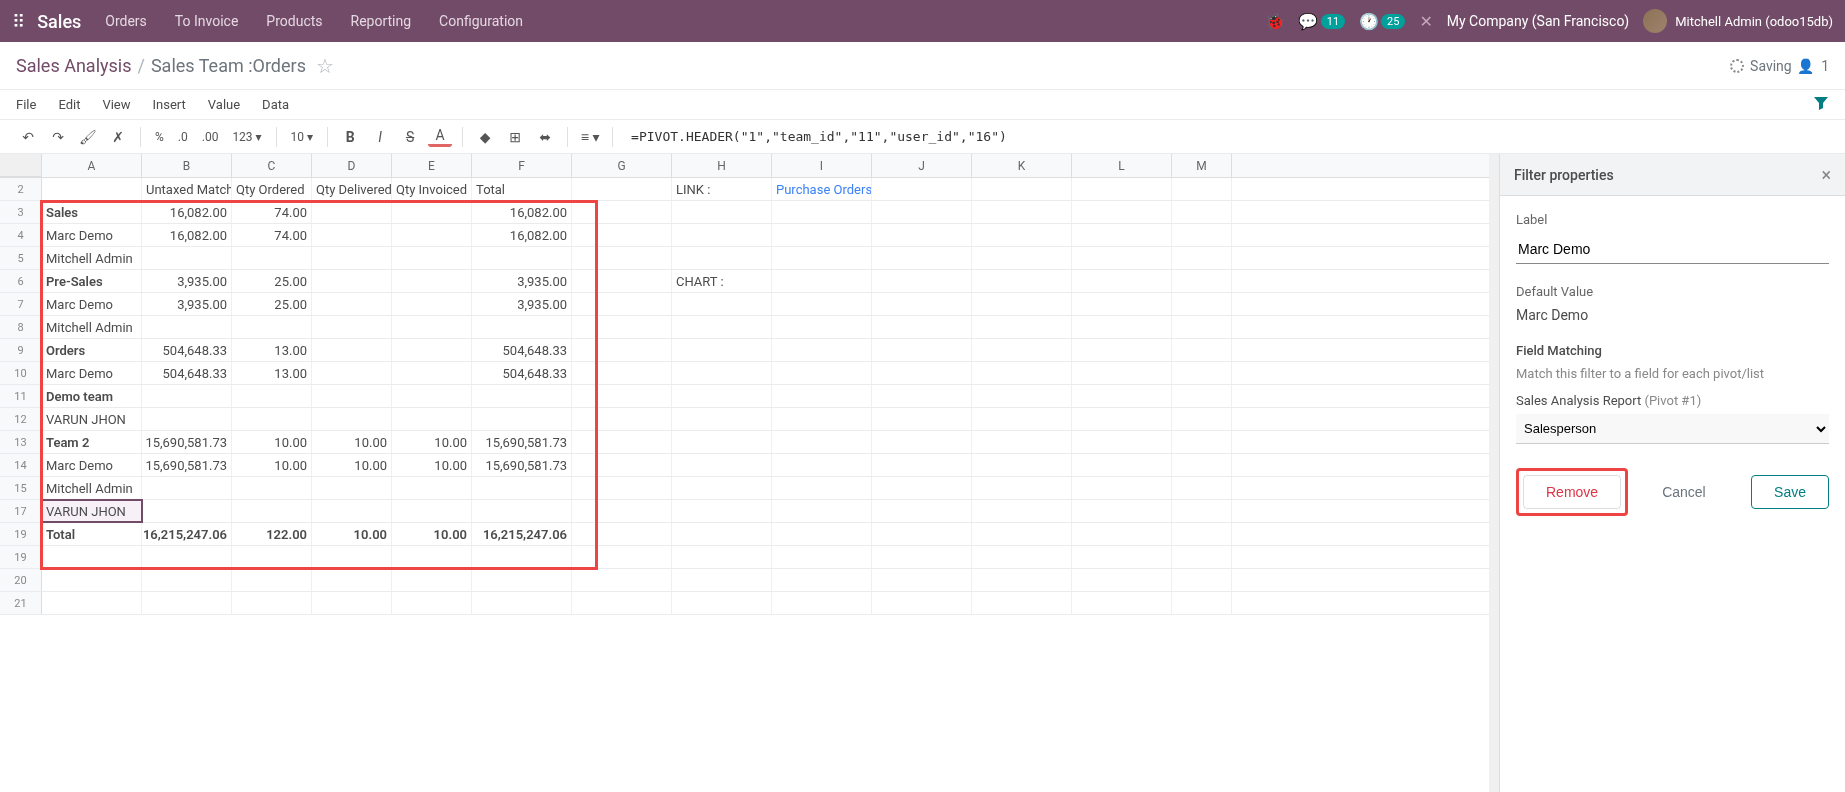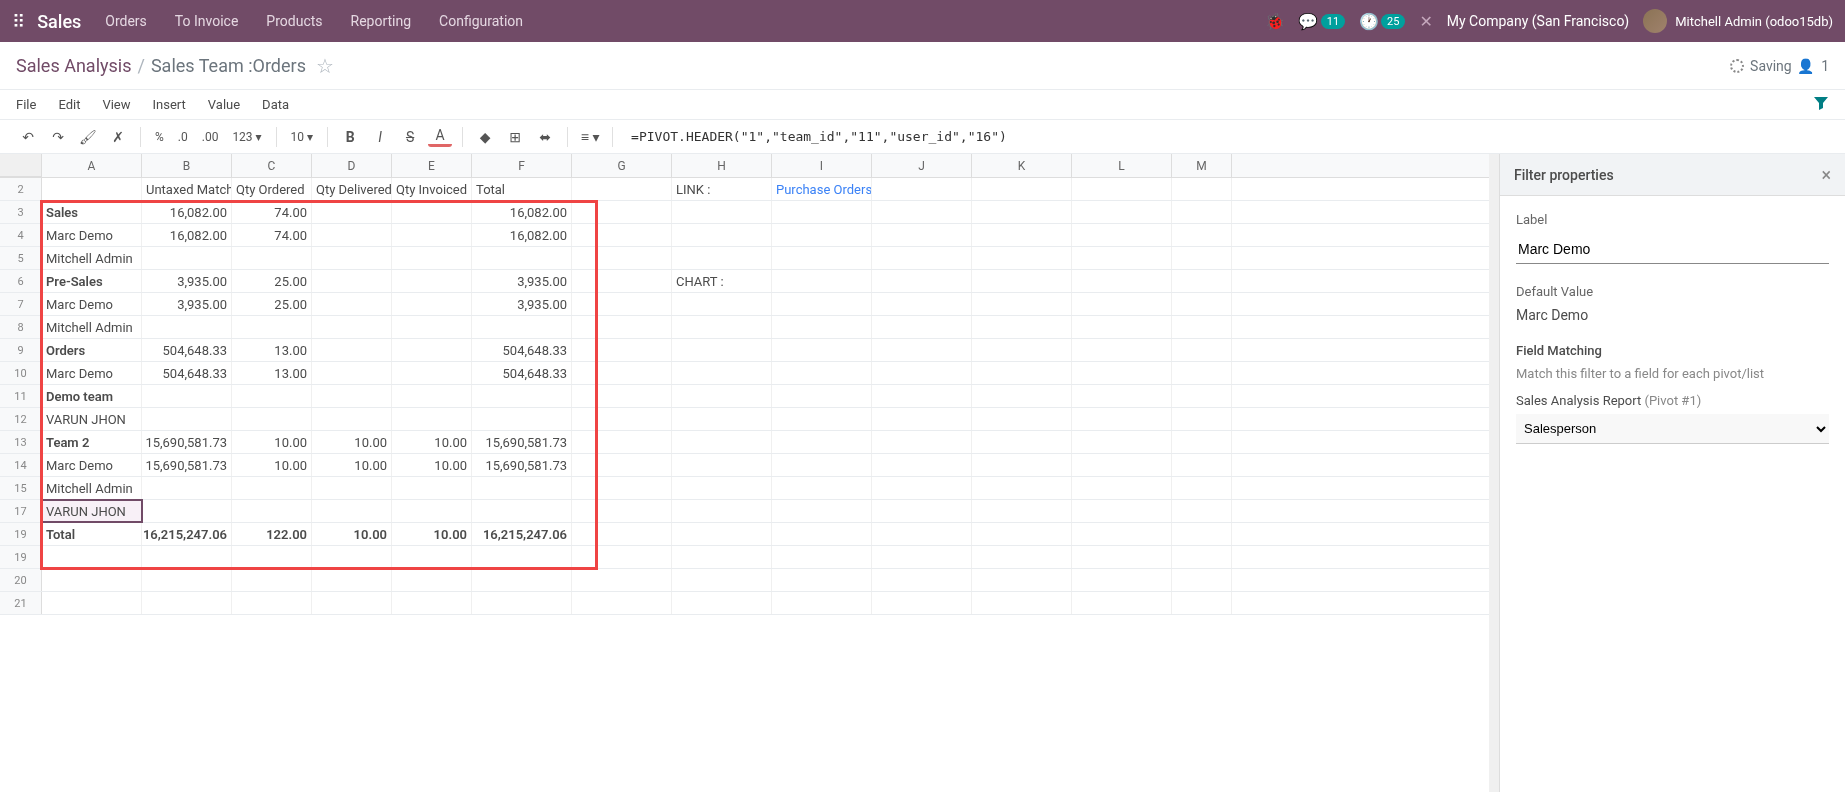--- a/index.html
+++ b/index.html
@@ -514,15 +514,22 @@
 
       <label class="panel-label" style="font-weight:500;color:#4c4c4c">Field Matching</label>
       <div class="panel-hint">Match this filter to a field for each pivot/list</div>
       <div class="panel-pivot-name">
         <span>Sales Analysis Report</span> <span class="panel-pivot-sub">(Pivot #1)</span>
       </div>
       <select class="panel-select">
         <option>Salesperson</option>
       </select>
 
+      <div class="panel-footer">
+        <span class="remove-highlight">
+          <button class="btn btn-remove">Remove</button>
+        </span>
+        <button class="btn btn-cancel">Cancel</button>
+        <button class="btn btn-save" style="margin-left:auto">Save</button>
+      </div>
     </div>
   </div>
 </div>
 
 </body></html>

